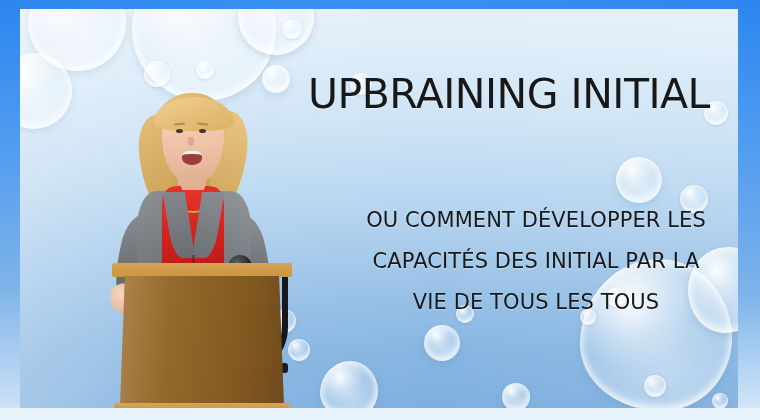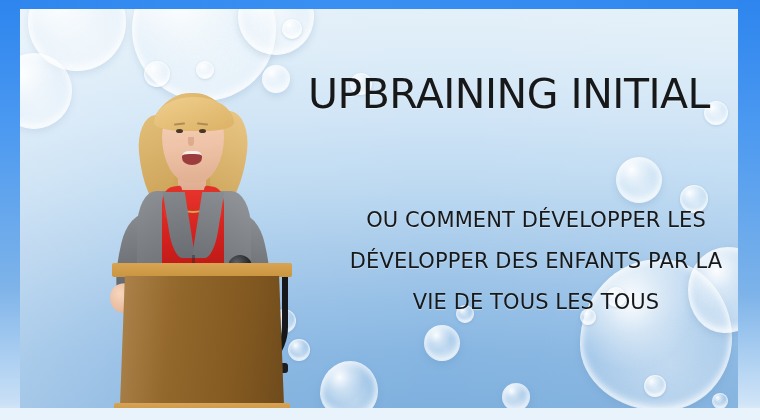--- a/index.html
+++ b/index.html
@@ -382,18 +382,18 @@
       <div id="podium-top"></div>
       <div id="podium-body"></div>
       <div id="podium-body-sheen"></div>
       <div id="podium-base"></div>
     </div>
 
     <div id="title">UPBRAINING INITIAL</div>
 
     <div id="subtitle">
       <span class="sline">OU COMMENT DÉVELOPPER LES</span>
-      <span class="sline">DÉVELOPPER DES ENFANTS PAR LA</span>
+      <span class="sline">CAPACITÉS DES INITIAL PAR LA</span>
       <span class="sline">VIE DE TOUS LES TOUS</span>
     </div>
 
   </div>
 </div>
 
 </body></html>

